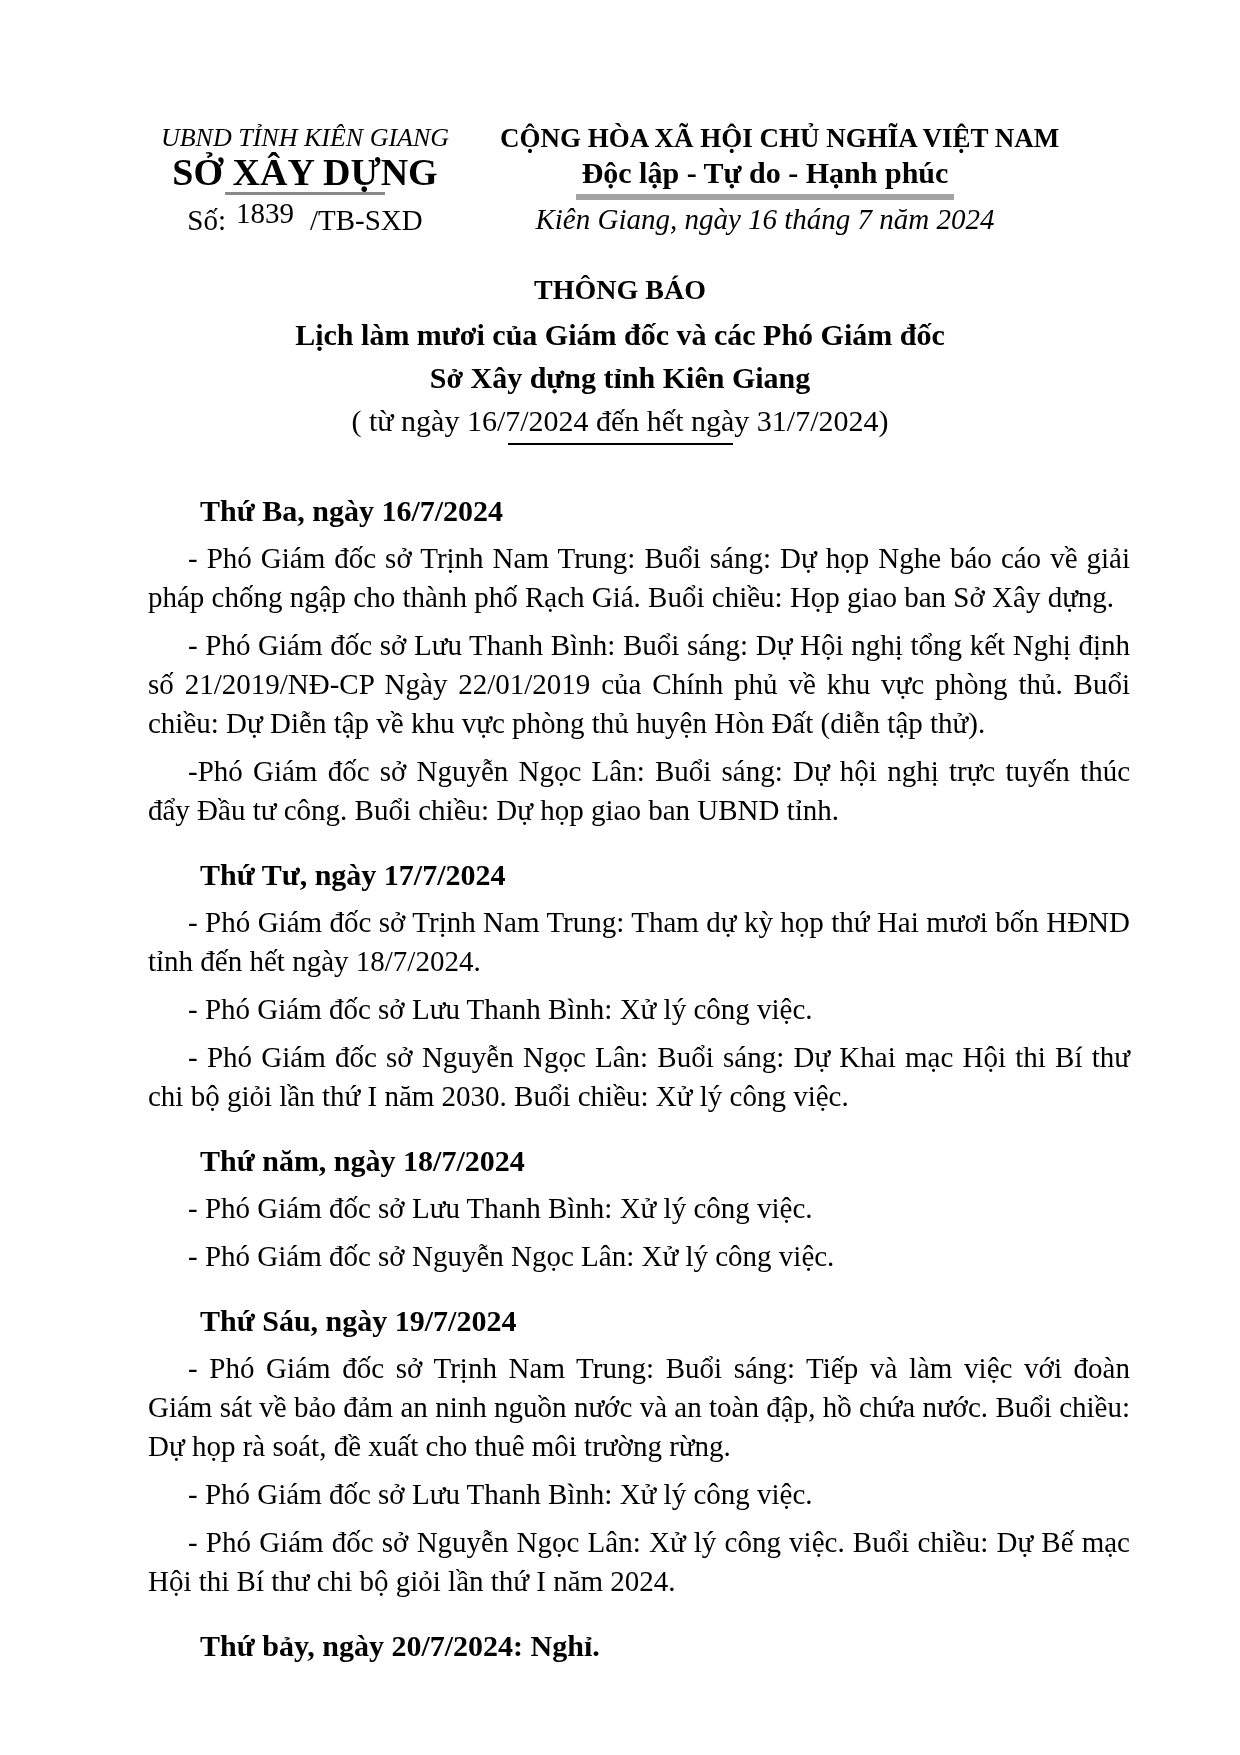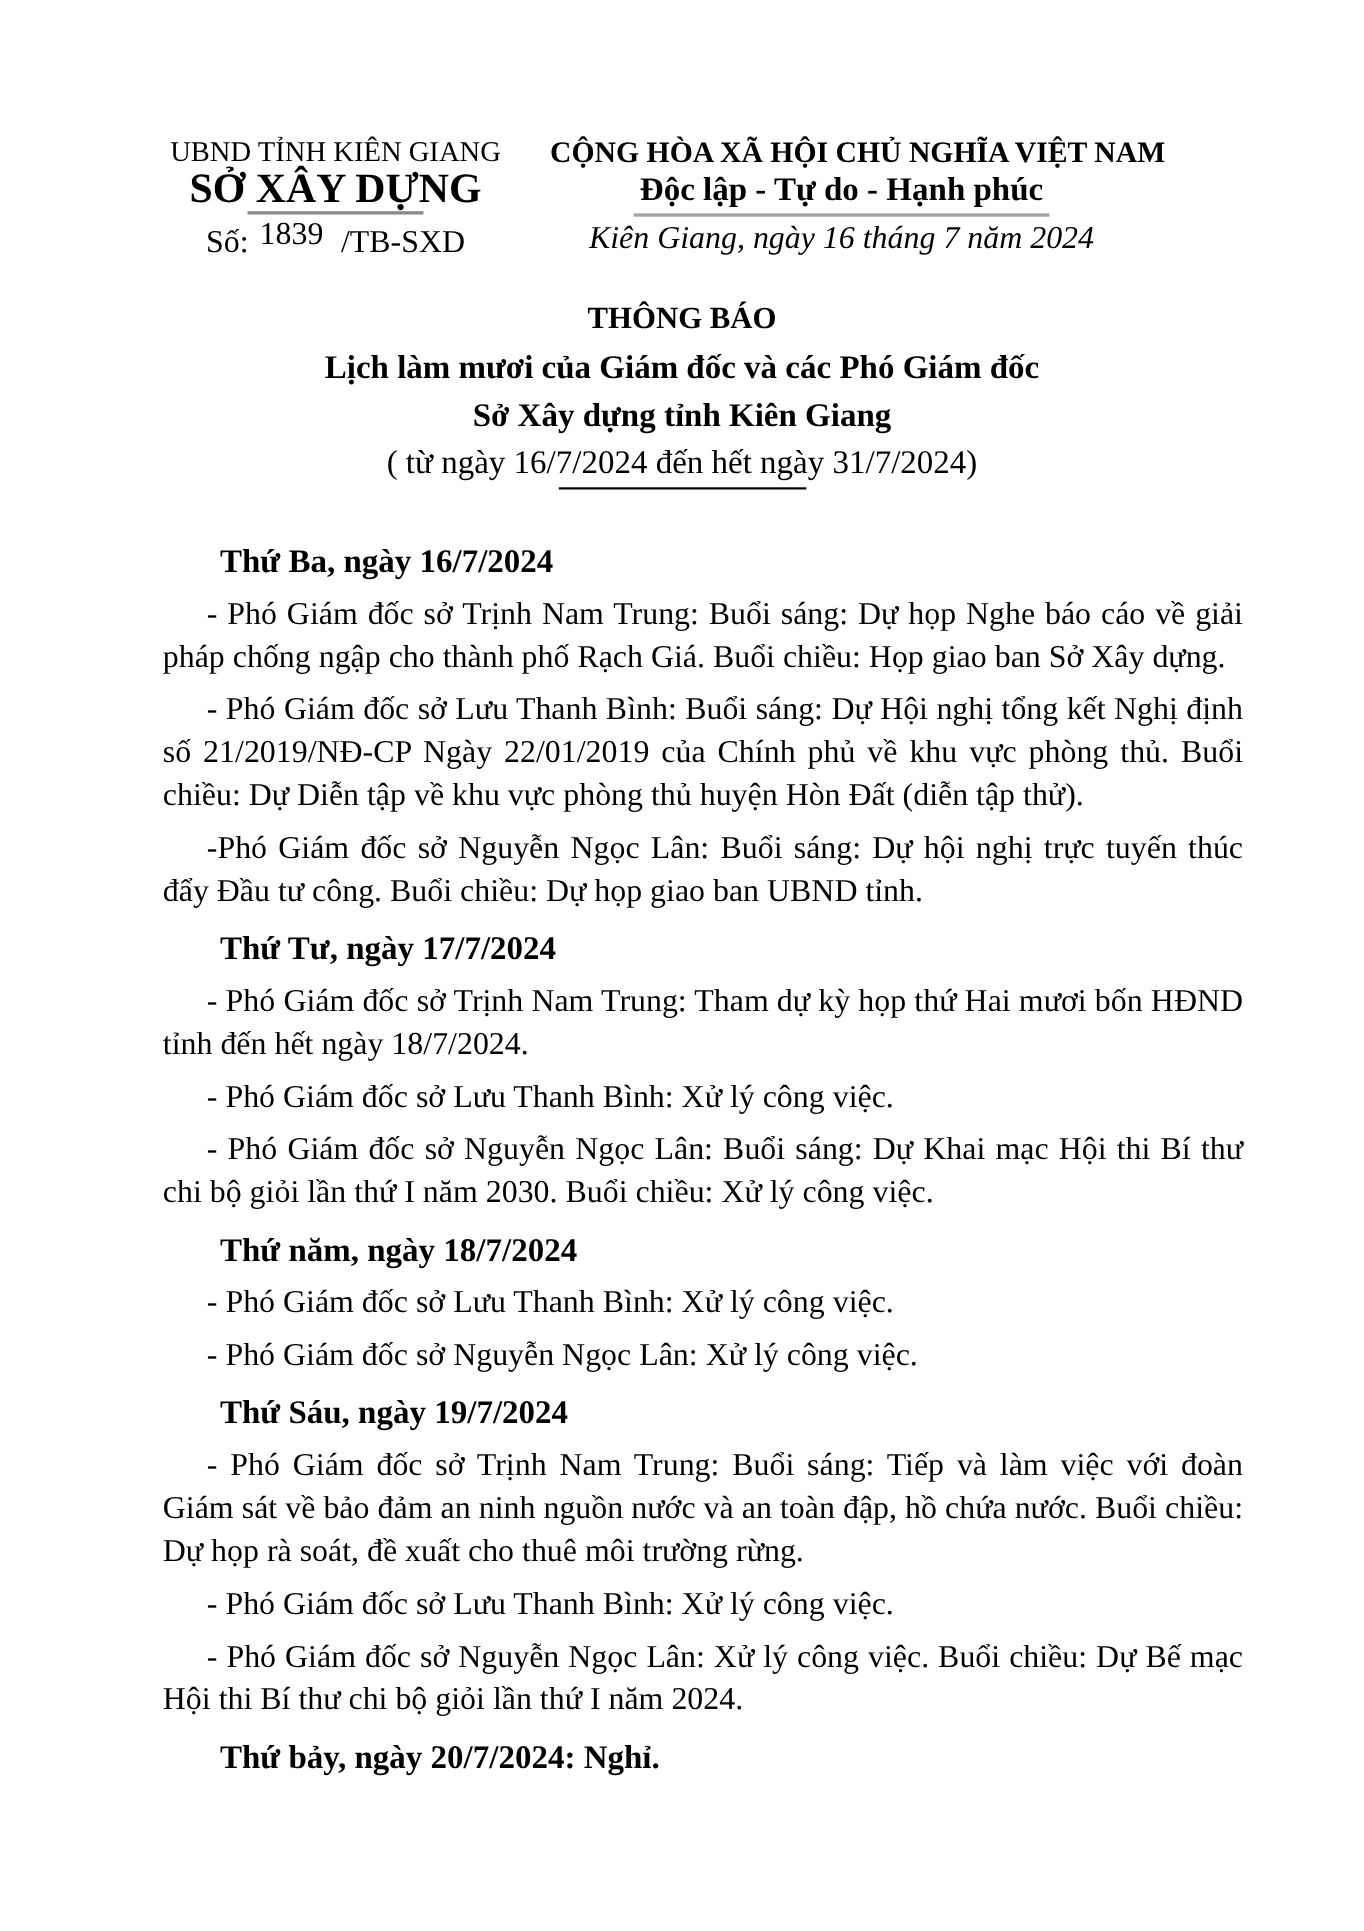--- a/index.html
+++ b/index.html
@@ -7,38 +7,38 @@
   .page {
     position:relative;
     width:1240px; height:1755px;
     background:#ffffff; color:#000000;
     font-family:"Liberation Serif", serif;
     font-size:29px;
     overflow:hidden;
   }
   .header { display:flex; padding-top:122px; }
   .header-left { width:330px; margin-left:140px; text-align:center; }
-  .org-line { font-size:26px; line-height:32px; white-space:nowrap; }
+  .org-line { font-size:26px; line-height:32px; white-space:nowrap;font-style:italic; }
   .dept-line { font-size:38px; line-height:36px; font-weight:bold; white-space:nowrap; }
   .dept-rule { width:160px; height:3px; background:#8a8a8a; margin:2px auto 0; }
   .so-line { font-size:29px; line-height:38px; margin-top:6px; white-space:nowrap; }
   .so-number { position:relative; top:-7px; margin:0 16px 0 10px; }
   .header-right { width:530px; margin-left:30px; text-align:center; }
   .nation-line { font-size:27px; line-height:33px; font-weight:bold; white-space:nowrap; }
   .motto-line { display:inline-block; font-size:30px; line-height:36px; font-weight:bold;
-                border-bottom:3px solid #a3a3a3; padding:0 6px 3px; white-space:nowrap; }
+                border-bottom:6px solid #a3a3a3; padding:0 6px 3px; white-space:nowrap; }
   .place-date { font-style:italic; font-size:29px; line-height:38px; margin-top:0; white-space:nowrap; }
   .title-block { text-align:center; margin-top:28px; }
   .title-main { font-size:28px; line-height:46px; font-weight:bold; }
   .title-sub { font-size:30px; line-height:43px; font-weight:bold; }
   .title-range { font-size:30px; line-height:43px; }
   .title-rule { width:225px; height:2px; background:#000; margin:1px auto 0; }
   .content { margin:46px 110px 0 148px; text-align:justify; }
   .day-heading { font-weight:bold; text-indent:52px; font-size:30px; line-height:39px;
-                 margin-top:13px; margin-bottom:4px; text-align:left; }
+                 margin-top:25px; margin-bottom:4px; text-align:left; }
   .item { text-indent:40px; line-height:39px; margin-top:9px; }
   .section:first-child .day-heading { margin-top:0; }
 </style>
 </head>
 <body>
 
 <div class="page">
 
   <div class="header">
     <div class="header-left">

